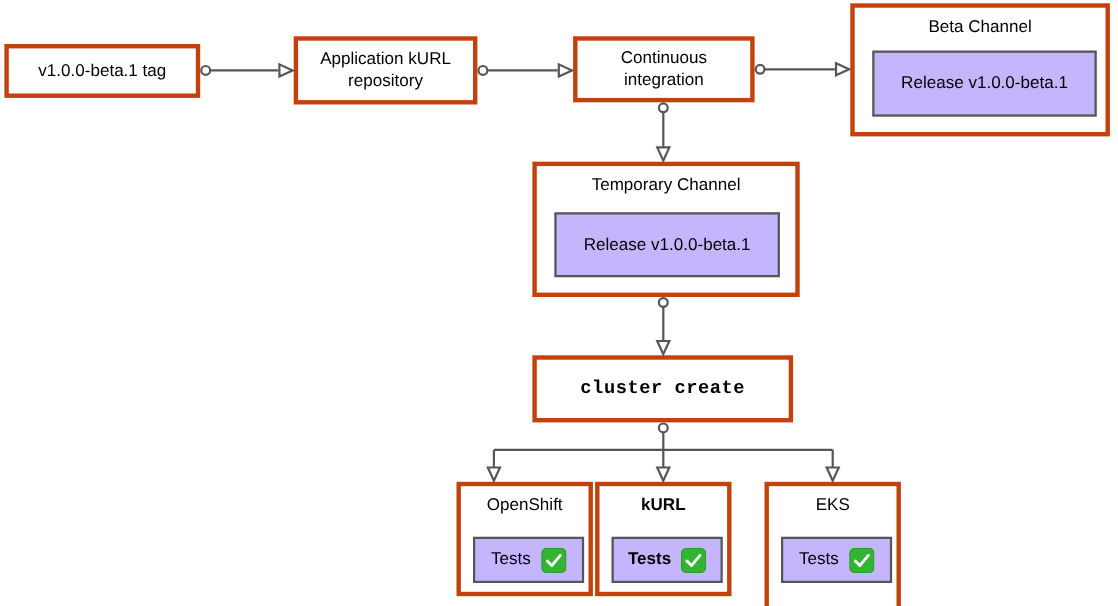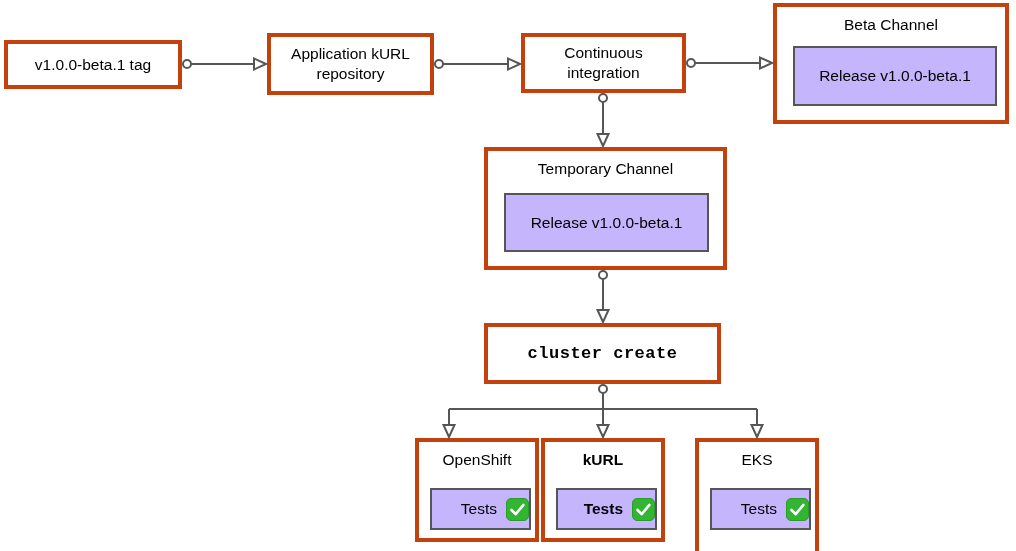--- a/index.html
+++ b/index.html
@@ -48,21 +48,21 @@
   }
   .inner-box {
     position: absolute;
     box-sizing: border-box;
     background: #c4b5fd;
     border: 2px solid #565656;
   }
   .tests-row {
     display: flex;
     align-items: center;
-    justify-content: flex-end;
+    justify-content: center;
     gap: 9px;
     width: 100%;
     height: 100%;
   }
   .edges-svg {
     position: absolute;
     left: 0;
     top: 0;
     width: 1016px;
     height: 551px;

